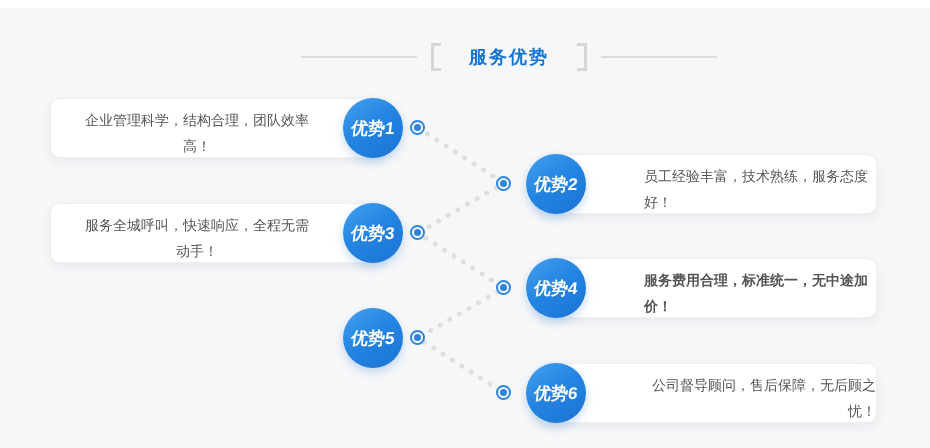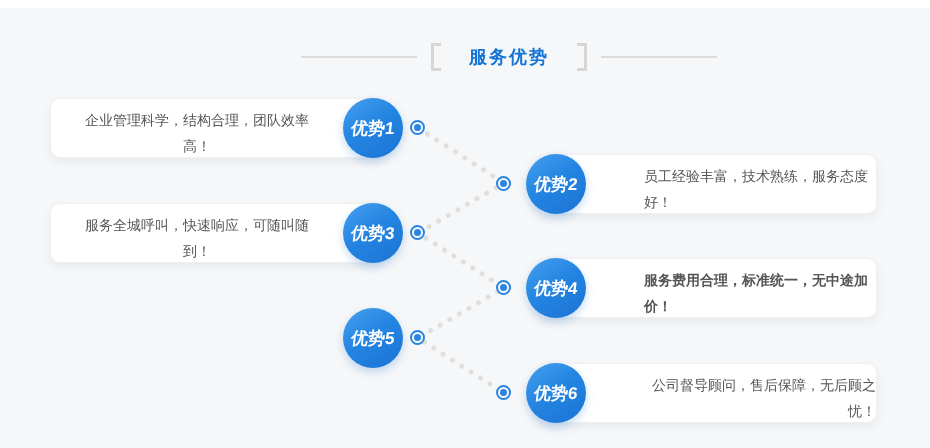--- a/index.html
+++ b/index.html
@@ -76,21 +76,21 @@
 
   <div class="card right c2">
     <p>员工经验丰富，技术熟练，服务态度好！</p>
   </div>
   <div class="circle rgt c2">
     <span>优势2</span>
   </div>
   <div class="bullet rgt b2"></div>
 
   <div class="card left c3">
-    <p>服务全城呼叫，快速响应，可随叫随到！</p>
+    <p>服务全城呼叫，快速响应，全程无需动手！</p>
   </div>
   <div class="circle lft c3">
     <span>优势3</span>
   </div>
   <div class="bullet lft b3"></div>
 
   <div class="card right c4">
     <p>服务费用合理，标准统一，无中途加价！</p>
   </div>
   <div class="circle rgt c4">

